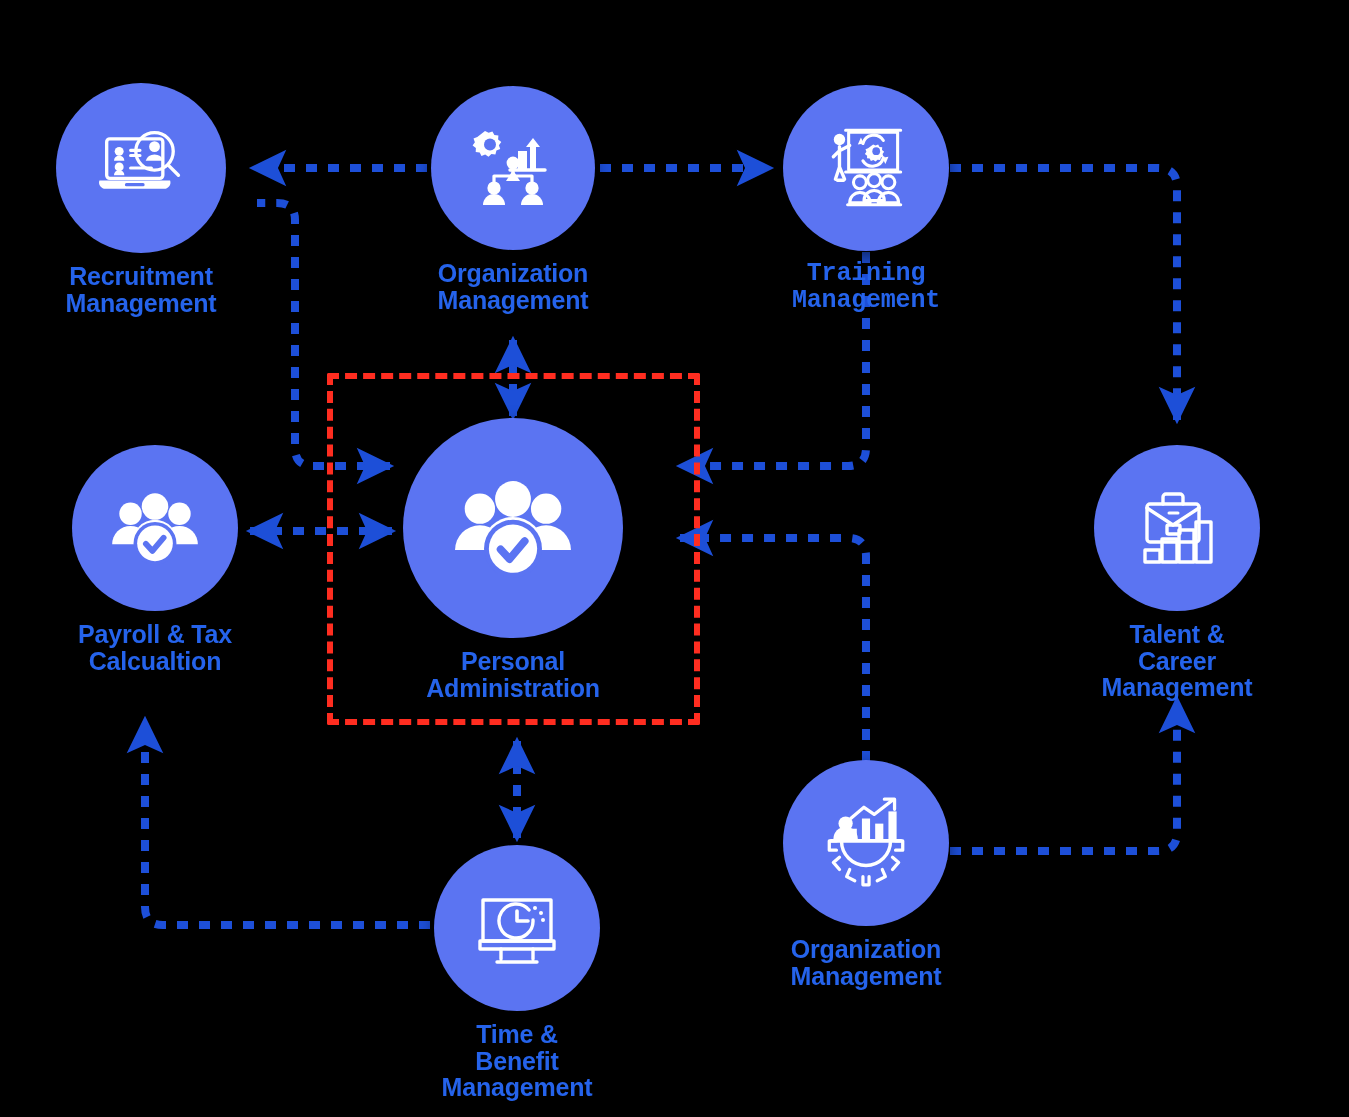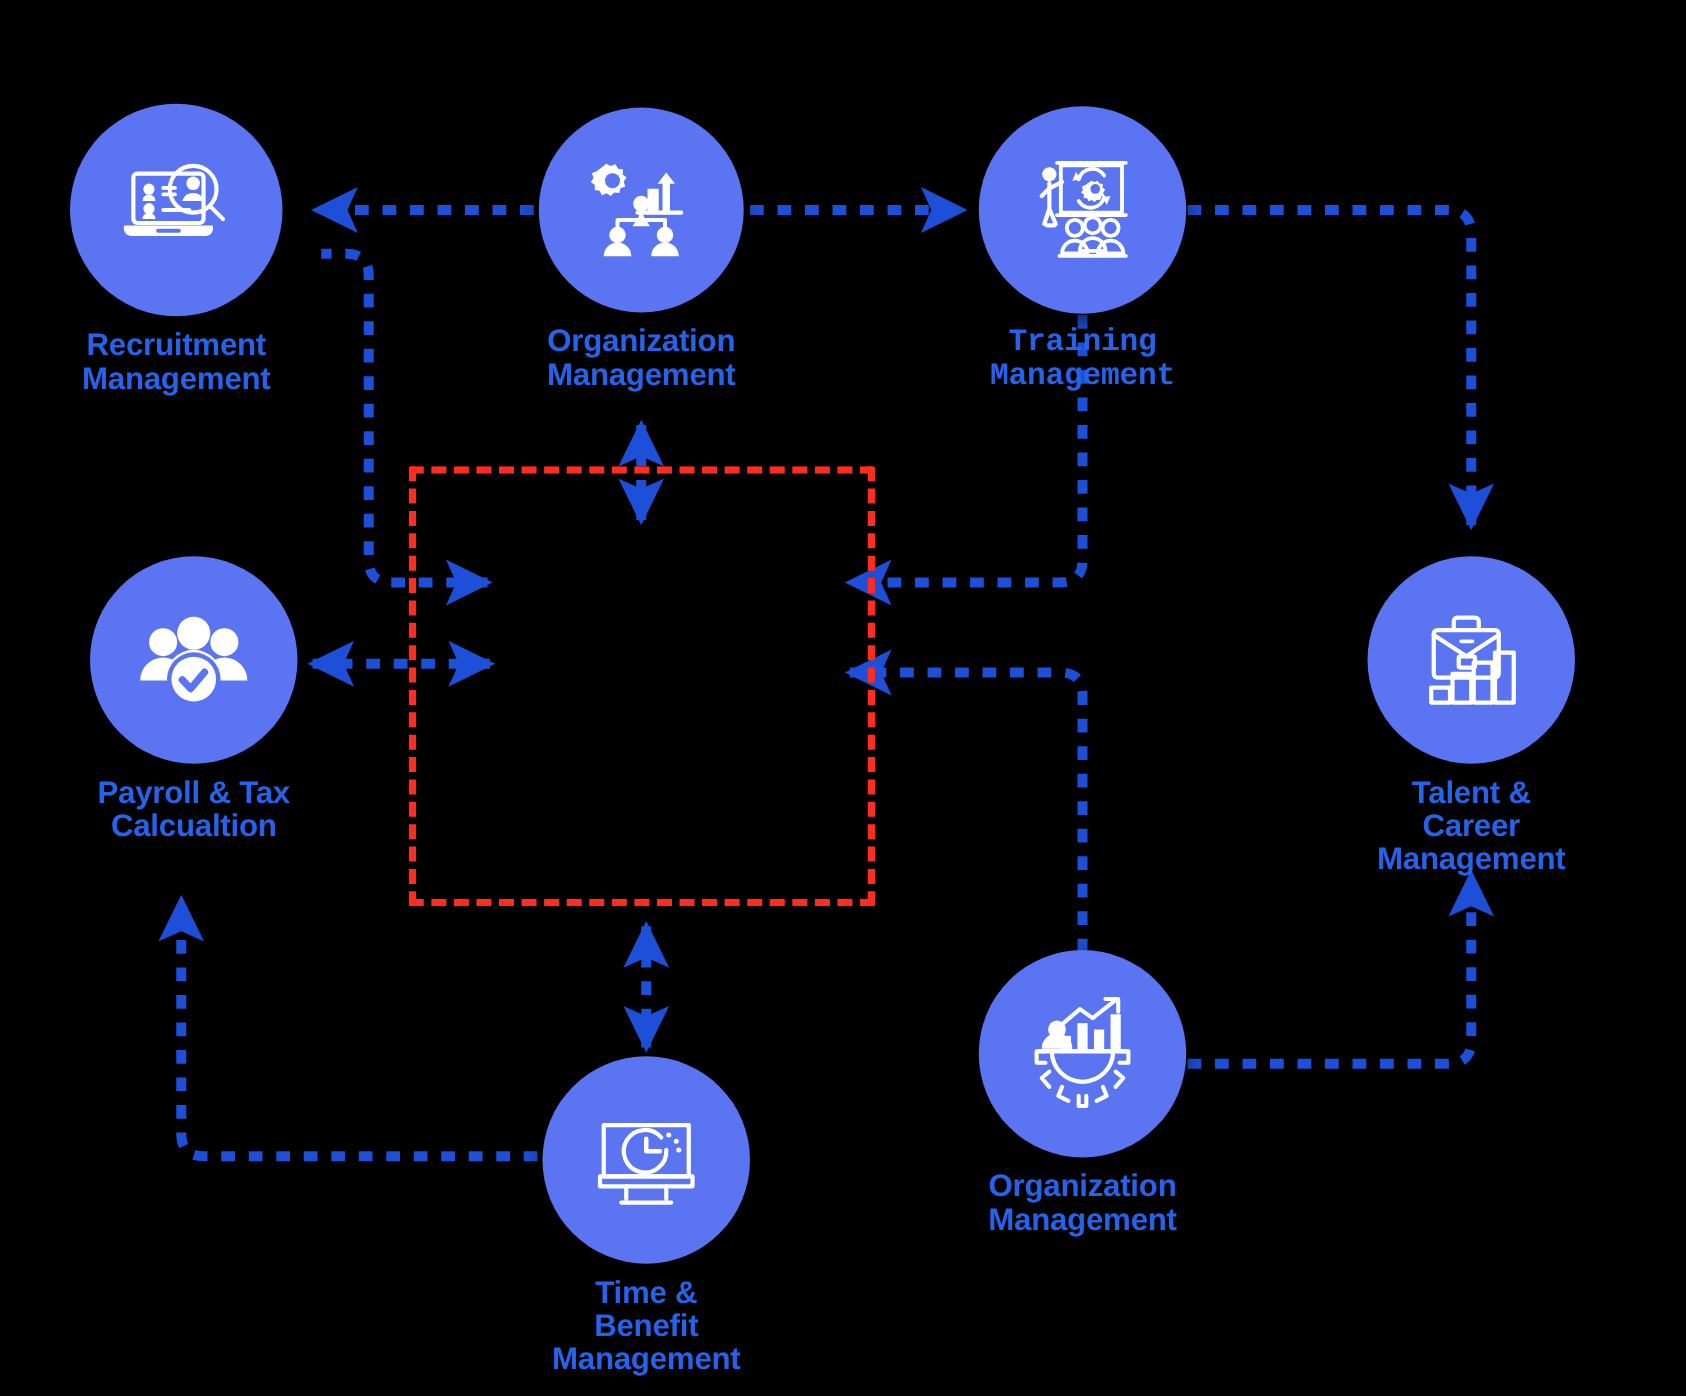--- a/index.html
+++ b/index.html
@@ -156,20 +156,37 @@
         <path d="M28 64 a22 22 0 0 1 44 0 Z" fill="#fff"></path>
         <circle cx="50" cy="65" r="21" fill="#5B74F2"></circle>
         <circle cx="50" cy="65" r="17.5" fill="#fff"></circle>
         <path d="M41 65.5 l6.5 7 11 -13" fill="none" stroke="#5B74F2" stroke-width="5.6" stroke-linecap="round" stroke-linejoin="round"></path>
       </svg>
     </div>
     <div class="label">Payroll &amp; Tax
 Calcualtion</div>
   </div>
 
+  <div class="node n-big" id="node-personal" style="left: 403px; top: 418px; width: 220px;">
+    <div class="disc" style="width: 220px; height: 220px;">
+      <svg width="138" height="138" viewBox="0 0 100 100">
+        <circle cx="26" cy="36" r="11" fill="#fff"></circle>
+        <path d="M8 66 a18 18 0 0 1 36 0 Z" fill="#fff"></path>
+        <circle cx="74" cy="36" r="11" fill="#fff"></circle>
+        <path d="M56 66 a18 18 0 0 1 36 0 Z" fill="#fff"></path>
+        <circle cx="50" cy="29" r="13" fill="#fff"></circle>
+        <path d="M28 64 a22 22 0 0 1 44 0 Z" fill="#fff"></path>
+        <circle cx="50" cy="65" r="21" fill="#5B74F2"></circle>
+        <circle cx="50" cy="65" r="17.5" fill="#fff"></circle>
+        <path d="M41 65.5 l6.5 7 11 -13" fill="none" stroke="#5B74F2" stroke-width="5.6" stroke-linecap="round" stroke-linejoin="round"></path>
+      </svg>
+    </div>
+    <div class="label">Personal
+Administration</div>
+  </div>
 
   <div class="node n-std" id="node-performance" style="left: 783px; top: 760px; width: 166px;">
     <div class="disc" style="width: 166px; height: 166px;">
       <svg width="102" height="102" viewBox="0 0 100 100" fill="none" stroke="#fff" stroke-width="3.2" stroke-linecap="round" stroke-linejoin="round">
         <circle cx="30" cy="31" r="7" fill="#fff" stroke="none"></circle>
         <path d="M18 46 a12 12 0 0 1 24 0 Z" fill="#fff" stroke="none"></path>
         <rect x="33" y="36" width="8" height="11" fill="#fff" stroke="none"></rect>
         <rect x="46" y="26" width="8" height="21" fill="#fff" stroke="none"></rect>
         <rect x="59" y="31" width="8" height="16" fill="#fff" stroke="none"></rect>
         <rect x="72" y="19" width="8" height="28" fill="#fff" stroke="none"></rect>

